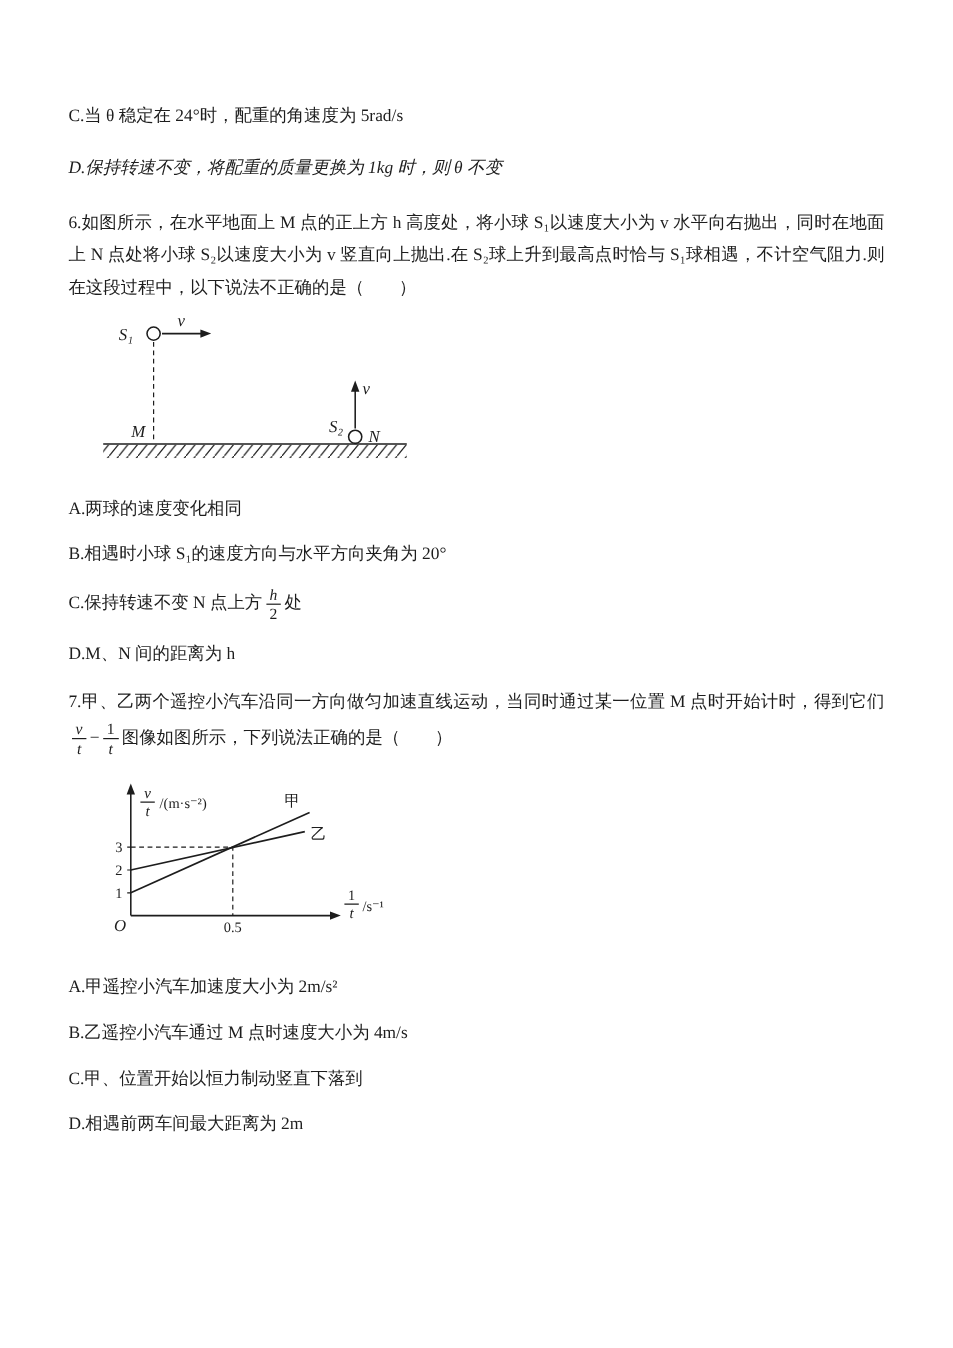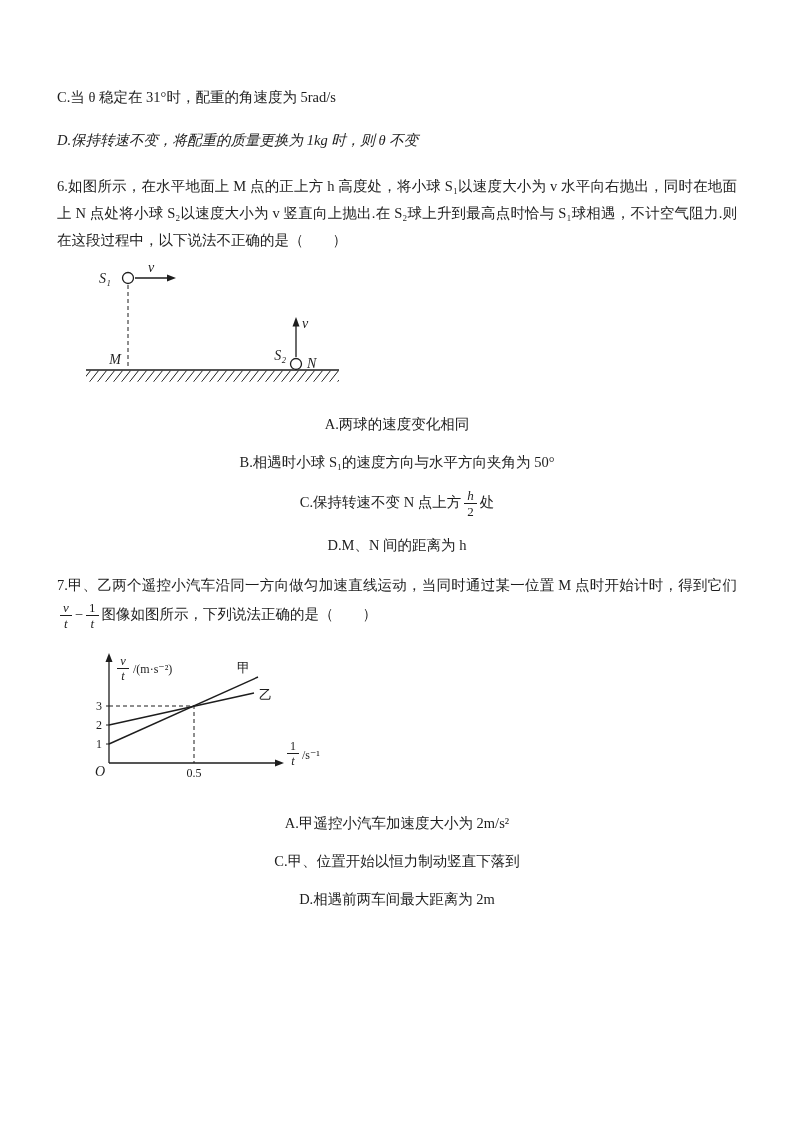--- a/index.html
+++ b/index.html
@@ -10,21 +10,21 @@
     font-family: "Liberation Serif", "DejaVu Serif", serif;
     font-size: 14.5px;
   }
   p { margin: 0; }
   .line  { line-height: 24px; margin-bottom: 19px; }
   .line2 { line-height: 24px; margin-bottom: 21px; font-style: italic; }
   .stem  { line-height: 27px; text-align: justify; }
   .stem-q6 { margin-bottom: 0; }
   .stem-q7 { line-height: 29px; }
   .stem-q8 { margin-top: 22px; }
-  .option { line-height: 24px; margin-bottom: 14px; text-align: center; }
+  .option { line-height: 24px; margin-bottom: 14px; }
   .options { margin-top: 0; }
   .frac {
     display: inline-flex; flex-direction: column; align-items: center;
     vertical-align: middle; line-height: 1.15; font-size: 0.9em; margin: 0 3px;
   }
   .frac .num { border-bottom: 1px solid #1d1d1d; padding: 0 3px; }
   .frac .den { padding: 0 3px; }
   .it { font-style: italic; }
   .fig { display: block; }
   .fig1 { margin: 6px 0 14px 26px; }
@@ -33,21 +33,21 @@
   .svg-var { font-style: italic; font-size: 14px; }
   .svg-var-sm { font-style: italic; font-size: 12.5px; }
   .svg-lab { font-size: 13px; }
   .svg-num { font-size: 12px; }
 </style>
 </head>
 <body>
 
 <div class="page">
 
-  <p class="line">C.当 θ 稳定在 31°时，配重的角速度为 5rad/s</p>
+  <p class="line">C.当 θ 稳定在 24°时，配重的角速度为 5rad/s</p>
   <p class="line2">D.保持转速不变，将配重的质量更换为 1kg 时，则 θ 不变</p>
 
   <div>
     <p class="stem stem-q6">6.如图所示，在水平地面上 M 点的正上方 h 高度处，将小球 S₁以速度大小为 v 水平向右抛出，同时在地面上 N 点处将小球 S₂以速度大小为 v 竖直向上抛出.在 S₂球上升到最高点时恰与 S₁球相遇，不计空气阻力.则在这段过程中，以下说法不正确的是（　　）</p>
 
     <svg class="fig fig1" width="290" height="138" viewBox="0 0 290 138" role="img">
       <defs>
         <pattern id="hatchp" width="8" height="10" patternUnits="userSpaceOnUse">
           <line x1="0" y1="10" x2="8" y2="0" stroke="#1d1d1d" stroke-width="1"></line>
         </pattern>
@@ -72,21 +72,21 @@
         <circle cx="213" cy="104" r="5.5" fill="#ffffff" stroke="#1d1d1d" stroke-width="1.3"></circle>
         <line x1="213" y1="97" x2="213" y2="65" stroke="#1d1d1d" stroke-width="1.3"></line>
         <polygon points="213,57 209.5,66.5 216.5,66.5" fill="#1d1d1d"></polygon>
         <text x="219" y="68" class="svg-var">v</text>
         <text x="224" y="108" class="svg-var">N</text>
       </g>
     </svg>
 
     <div class="options">
       <p class="option">A.两球的速度变化相同</p>
-      <p class="option">B.相遇时小球 S₁的速度方向与水平方向夹角为 50°</p>
+      <p class="option">B.相遇时小球 S₁的速度方向与水平方向夹角为 20°</p>
       <p class="option">
         <span>C.保持转速不变 N 点上方</span><span class="frac">
             <span class="num it">h</span>
             <span class="den">2</span>
           </span><span>处</span>
       </p>
       <p class="option">D.M、N 间的距离为 h</p>
     </div>
   </div>
 
@@ -134,19 +134,20 @@
       <g>
         <text x="222" y="107" class="svg-num" text-anchor="middle">1</text>
         <line x1="216" y1="110.5" x2="228" y2="110.5" stroke="#1d1d1d" stroke-width="1"></line>
         <text x="222" y="122" class="svg-var-sm" text-anchor="middle">t</text>
         <text x="231" y="116" class="svg-num">/s⁻¹</text>
       </g>
     </svg>
 
     <div class="options">
       <p class="option">A.甲遥控小汽车加速度大小为 2m/s²</p>
+      <p class="option">B.乙遥控小汽车通过 M 点时速度大小为 4m/s</p>
       <p class="option">C.甲、位置开始以恒力制动竖直下落到</p>
       <p class="option">D.相遇前两车间最大距离为 2m</p>
     </div>
   </div>
 
 
 </div>
 
 </body></html>

